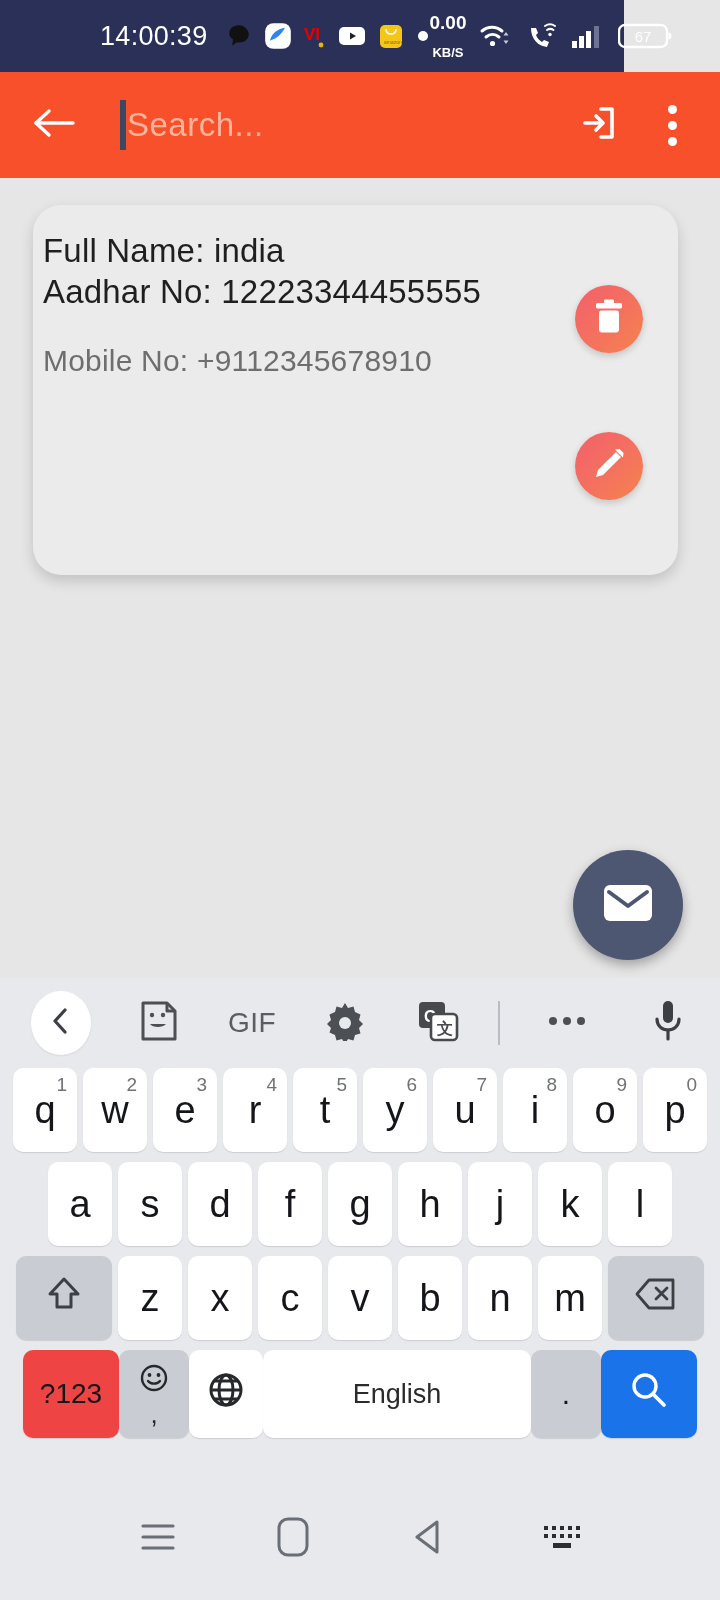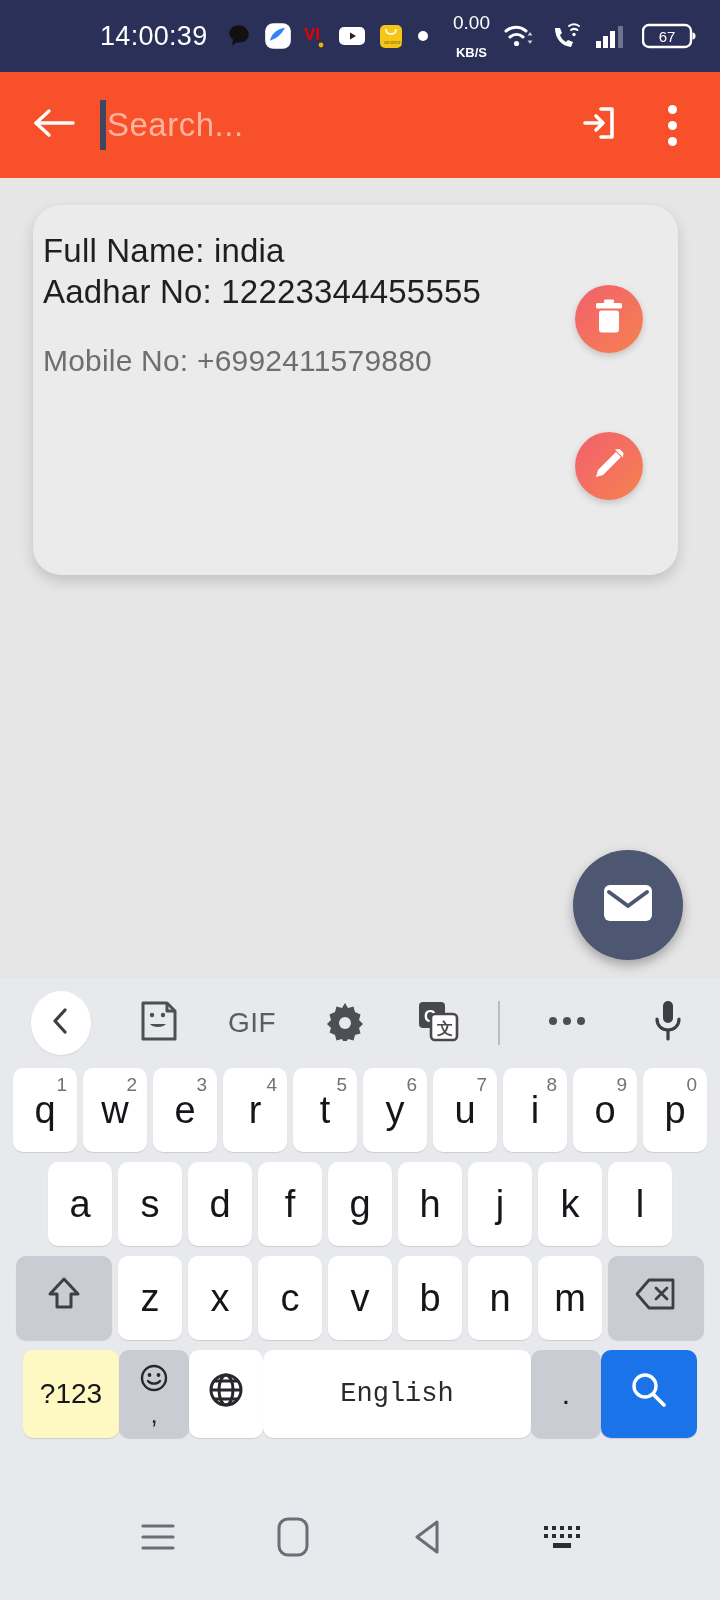--- a/index.html
+++ b/index.html
@@ -5,39 +5,39 @@
   * { margin:0; padding:0; box-sizing:border-box; }
   html, body {
     width:720px; height:1600px;
     font-family:"Liberation Sans", sans-serif;
     background:#e6e6e6; overflow:hidden;
   }
   #screen { position:relative; width:720px; height:1600px; background:#e6e6e6; }
 
   
   .statusbar {
-    position:absolute; top:0; left:0; width:720px; height:72px;
+    position:absolute; top:0; left:0; width:624px; height:72px;
     background:#2b3058; display:flex; align-items:center;
     padding:0 22px 0 0; color:#fff;
   }
   .sb-clock { font-size:27px; letter-spacing:.3px; margin-left:100px; font-family:"Liberation Sans",sans-serif; }
   .sb-notif { display:flex; align-items:center; gap:12px; margin-left:18px; }
   .sb-right { margin-left:auto; display:flex; align-items:center; gap:13px; }
   .sb-speed { text-align:center; line-height:1; }
-  .sb-speed .n { font-size:19px; font-weight:normal; display:block; }
+  .sb-speed .n { font-size:19px; font-weight:bold; display:block; }
   .sb-speed .u { font-size:13px; font-weight:bold; display:block; margin-top:14px; }
   .icn { display:inline-flex; align-items:center; justify-content:center; }
 
   
   .appbar {
     position:absolute; top:72px; left:0; width:720px; height:106px;
     background:#f8502a; display:flex; align-items:center; padding:0 24px;
   }
   .appbar-back { width:60px; height:60px; display:flex; align-items:center; justify-content:center; }
-  .search-wrap { flex:1; display:flex; align-items:center; height:60px; margin-left:16px; position:relative; }
+  .search-wrap { flex:1; display:flex; align-items:center; height:60px; margin-left:36px; position:relative; }
   .caret { width:6px; height:50px; background:#3f4660; flex:0 0 auto; }
   .search-ph {
     font-size:33px; color:#ffb49c; letter-spacing:.5px; white-space:nowrap;
     margin-left:1px;
   }
   .appbar-login { width:62px; height:62px; display:flex; align-items:center; justify-content:center; margin-right:18px; }
   .appbar-more { width:48px; height:62px; display:flex; flex-direction:column; align-items:center; justify-content:center; gap:7px; }
   .appbar-more i { width:9px; height:9px; border-radius:50%; background:#fff; display:block; }
 
   
@@ -95,24 +95,24 @@
   .row3 .key { width:64px; height:84px; margin:0 3px; }
   .key .hint {
     position:absolute; top:6px; right:10px; font-size:19px; color:#6f7277;
   }
   .key-mod { background:#c9ccd2; }
   .key-shift { width:96px !important; }
   .key-bksp { width:96px !important; }
 
   .row4 { margin-bottom:0; }
   .row4 .key { height:88px; }
-  .k-123 { width:96px !important; font-size:28px !important; background:#fef9c3; }
+  .k-123 { width:96px !important; font-size:28px !important; background:#ef4444; }
   .k-emoji { width:70px !important; background:#c9ccd2; }
   .k-globe { width:74px !important; }
-  .k-space { width:268px !important; font-size:27px !important; color:#2b2b2b;font-family:Liberation Mono, monospace; }
+  .k-space { width:268px !important; font-size:27px !important; color:#2b2b2b; }
   .k-period { width:70px !important; background:#c9ccd2; font-size:30px !important; }
   .k-enter { width:96px !important; background:#1a73e8; }
 
   .emoji-key-inner { display:flex; flex-direction:column; align-items:center; justify-content:center; line-height:1; }
   .emoji-key-inner .cm { font-size:26px; margin-top:2px; color:#26282b; }
 
   
   .navbar {
     position:absolute; bottom:0; left:0; width:720px; height:122px;
     background:#e7e9ec; display:flex; align-items:center; justify-content:space-around;
@@ -237,21 +237,21 @@
       <i></i>
     </div>
   </div>
 
   <div class="content">
 
     <div class="card">
       <div class="card-text">
         <div class="card-title">Full Name: india</div>
         <div class="card-title">Aadhar No: 12223344455555</div>
-        <div class="card-sub">Mobile No: +6992411579880</div>
+        <div class="card-sub">Mobile No: +9112345678910</div>
       </div>
 
       <div class="fab-action fab-del">
         <span>
           <svg width="34" height="38" viewBox="0 0 34 38">
             <rect x="4" y="5" width="26" height="5.5" rx="1.6" fill="#fff"></rect>
             <rect x="12" y="1.5" width="10" height="4" rx="1.4" fill="#fff"></rect>
             <rect x="7" y="12.5" width="20" height="22" rx="2.4" fill="#fff"></rect>
           </svg>
         </span>

